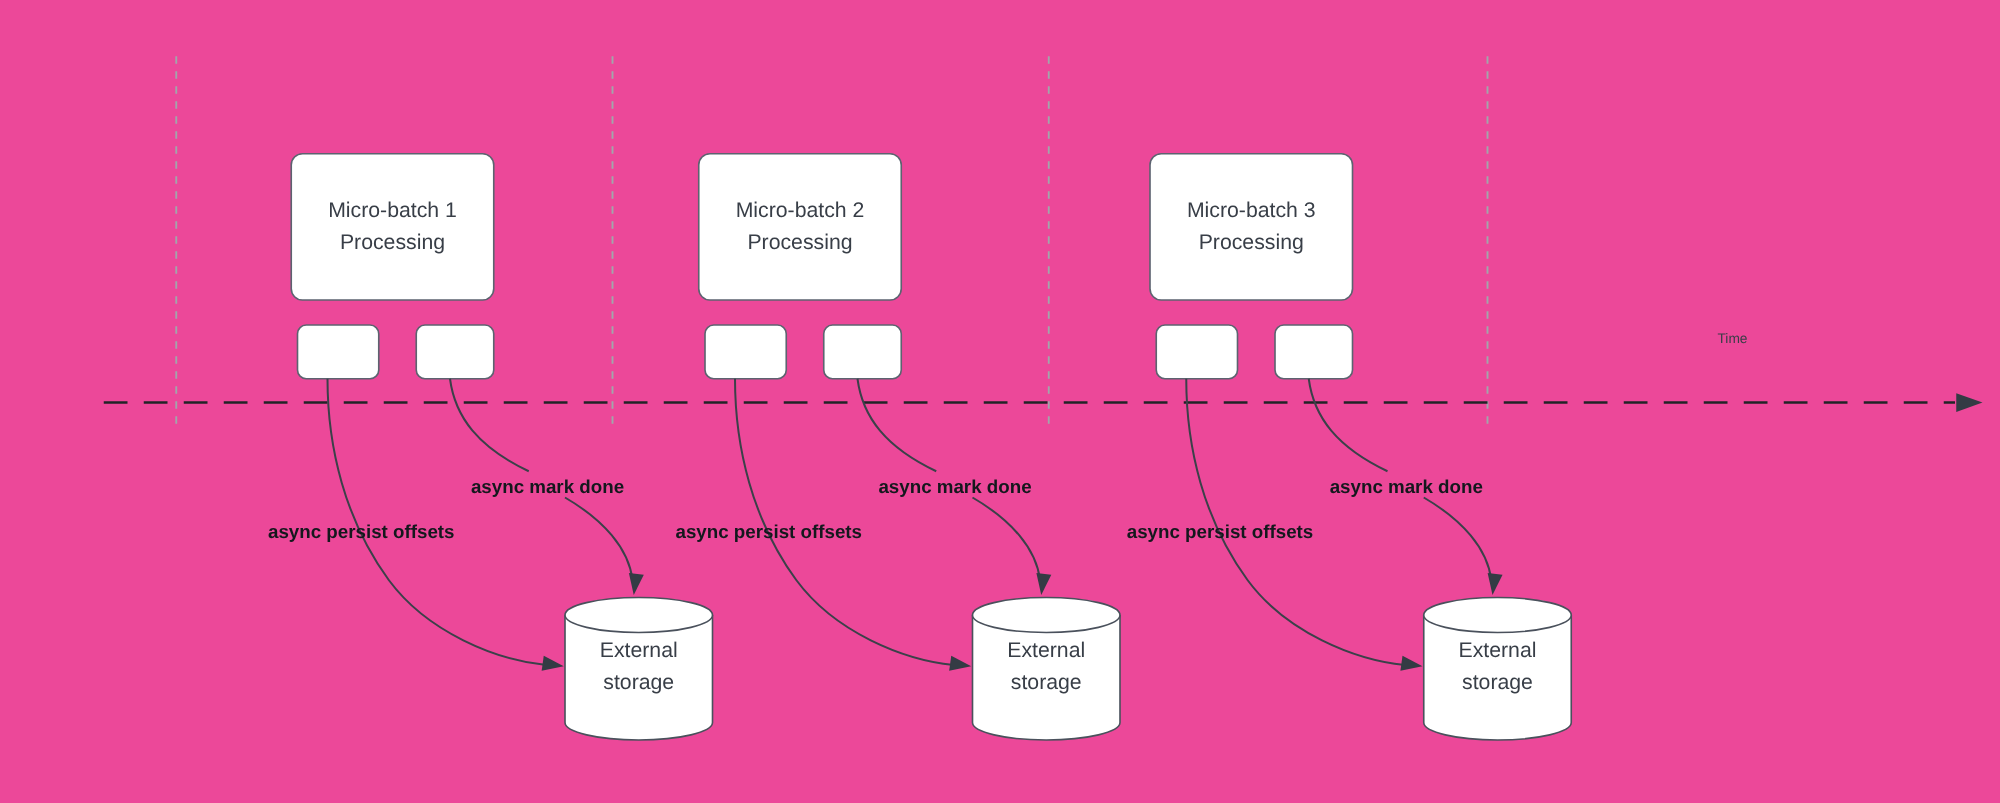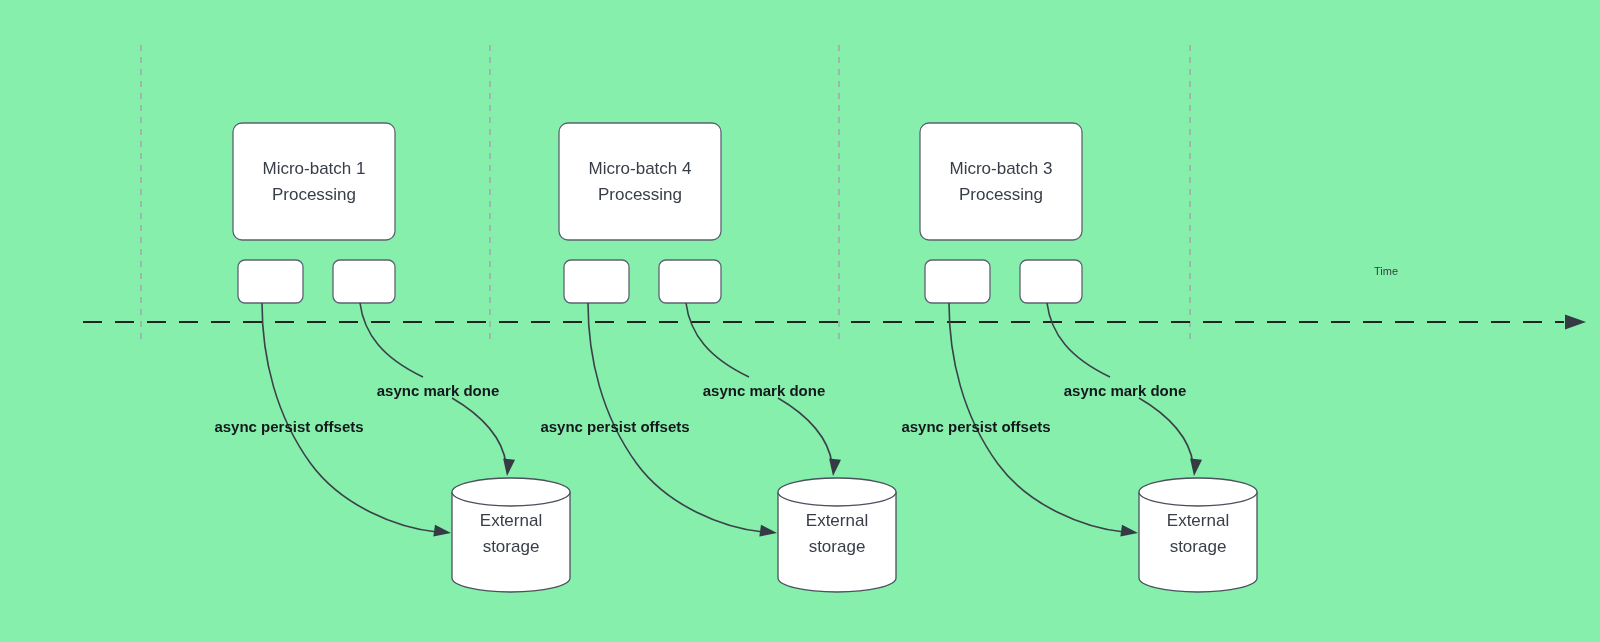--- a/index.html
+++ b/index.html
@@ -1,20 +1,20 @@
 <!DOCTYPE html>
 <html><head>
 <meta charset="utf-8">
 <style>
   html, body { margin: 0; padding: 0; background: #ffffff; }
   .canvas {
     position: relative;
     width: 1600px;
     height: 642px;
-    background: #86efac;
+    background: #ec4899;
     font-family: "Liberation Sans", sans-serif;
     overflow: hidden;
   }
   .canvas svg { position: absolute; left: 0; top: 0; }
   .txt {
     position: absolute;
     transform: translate(-50%, -50%);
     text-align: center;
     white-space: normal;
   }
@@ -88,21 +88,21 @@
       <path d="M452,492 L452,578 A59,14 0 0 0 570,578 L570,492" fill="#ffffff" stroke="#4a515c" stroke-width="1.3"></path>
       <ellipse cx="511" cy="492" rx="59" ry="14" fill="#ffffff" stroke="#4a515c" stroke-width="1.3"></ellipse>
     </g>
   </svg>
 
   <div class="txt node-text" style="left:314px; top:181px; width:150px;">Micro-batch 1 Processing</div>
   <div class="txt arrow-label" style="left:289px; top:426px;">async persist offsets</div>
   <div class="txt arrow-label" style="left:438px; top:390px;">async mark done</div>
   <div class="txt node-text" style="left:511px; top:533px; width:100px;">External storage</div>
 
-  <div class="txt node-text" style="left:640px; top:181px; width:150px;">Micro-batch 4 Processing</div>
+  <div class="txt node-text" style="left:640px; top:181px; width:150px;">Micro-batch 2 Processing</div>
   <div class="txt arrow-label" style="left:615px; top:426px;">async persist offsets</div>
   <div class="txt arrow-label" style="left:764px; top:390px;">async mark done</div>
   <div class="txt node-text" style="left:837px; top:533px; width:100px;">External storage</div>
 
   <div class="txt node-text" style="left:1001px; top:181px; width:150px;">Micro-batch 3 Processing</div>
   <div class="txt arrow-label" style="left:976px; top:426px;">async persist offsets</div>
   <div class="txt arrow-label" style="left:1125px; top:390px;">async mark done</div>
   <div class="txt node-text" style="left:1198px; top:533px; width:100px;">External storage</div>
 
   <div class="txt time-label" style="left:1386px; top:271px;">Time</div>

